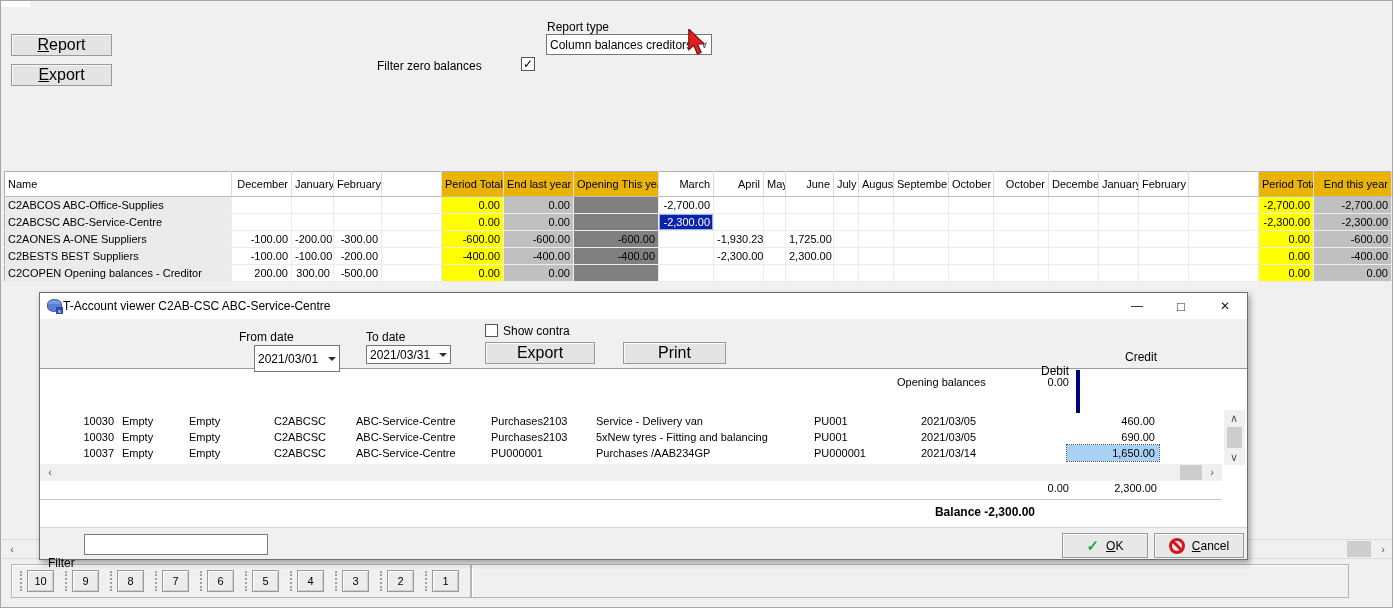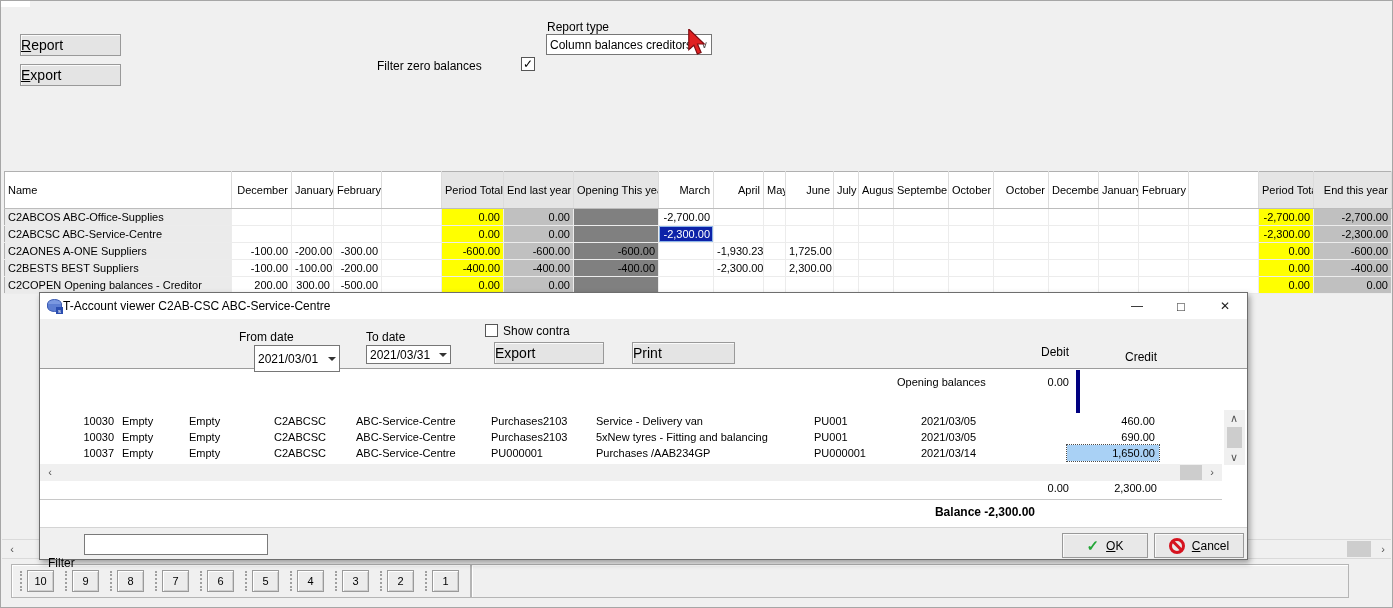--- a/index.html
+++ b/index.html
@@ -4,45 +4,45 @@
 <style>
   * { margin:0; padding:0; box-sizing:border-box; }
   html,body { background:#cfcfcf; }
   body { font-family:"Liberation Sans", sans-serif; }
   .stage { position:relative; width:1393px; height:608px; background:#f0f0f0;
            border:1px solid #a6a6a6; overflow:hidden; }
   .abs { position:absolute; }
   .lbl { font-size:12px; color:#000; white-space:nowrap; }
 
   
-  .btn { position:absolute; display:flex; align-items:center; justify-content:flex-start;
+  .btn { position:absolute; display:flex; align-items:center; justify-content:center;
          background:#e4e4e4; border:1px solid #999; box-shadow:inset 1px 1px 0 #fafafa;
-         font-size:14px; color:#000; cursor:default; white-space:nowrap;margin-left:9px; }
+         font-size:16px; color:#000; cursor:default; white-space:nowrap; }
   .btn u { text-decoration:underline; }
 
   
   .cb { position:absolute; width:14px; height:14px; background:#fff; border:1px solid #565656;
         display:flex; align-items:center; justify-content:center; font-size:12px; line-height:1; }
 
   
   .combo { position:absolute; background:#fff; border:1px solid #767676; display:flex;
            align-items:center; font-size:12px; padding:0 3px; justify-content:space-between; }
   .combo .tri { width:0; height:0; border:4px solid transparent; border-top-color:#333;
                 margin-top:4px; margin-left:4px; }
   .combo .chev { color:#555; font-size:10px; margin-left:4px; }
 
   
   .grid { position:absolute; left:3px; top:170px; }
   .grid table { border-collapse:collapse; table-layout:fixed; width:1387px; background:#fff;
                 border:1px solid #b0b0b0; }
-  .grid th { font-weight:normal; font-size:11px; height:25px; padding:12px 3px; background:#fff;
+  .grid th { font-weight:normal; font-size:11px; height:25px; padding:0 3px; background:#fff;
              border-right:1px solid #dcdcdc; border-bottom:1px solid #bcbcbc;
              text-align:right; white-space:nowrap; overflow:hidden; }
   .grid th.l { text-align:left; }
-  .grid th.hg { background:#e5e5e5; }
+  .grid th.hg { background:#eab308; }
   .grid td { font-size:11px; height:17px; padding:0 3px; text-align:right; white-space:nowrap;
              overflow:hidden; border-right:1px solid #ececec; border-bottom:1px solid #ececec; }
   .grid td.n { text-align:left; background:#ebebeb; }
   .grid td.y { background:#ffff00; }
   .grid td.s { background:#c0c0c0; }
   .grid td.d { background:#808080; }
   .grid td.sel { background:#0c22a8; color:#fff; box-shadow:inset 0 0 0 1px #8fb6e8; }
 
   
   .sbtrack { background:#f0f0f0; }
@@ -382,21 +382,21 @@
       </div>
       <span class="lbl" style="left:326px;top:11px;">To date</span>
       <div class="combo" style="left:326px;top:26px;width:85px;height:19px;">
         <span>2021/03/31</span>
           <span class="tri"></span>
       </div>
       <span class="cb" style="left:445px;top:5px;width:13px;height:13px;"></span>
       <span class="lbl" style="left:463px;top:5px;">Show contra</span>
       <button class="btn" style="left:445px;top:23px;width:110px;height:22px;">Export</button>
       <button class="btn" style="left:583px;top:23px;width:103px;height:22px;">Print</button>
-      <span class="lbl num" style="left:955px;top:26px;width:74px;text-align:right;">Debit</span>
+      <span class="lbl num" style="left:955px;top:45px;width:74px;text-align:right;">Debit</span>
       <span class="lbl num" style="left:1040px;top:31px;width:77px;text-align:right;">Credit</span>
     </div>
 
     <span class="abs" style="left:857px;top:83px;font-size:11px;">Opening balances</span>
     <span class="abs num" style="left:949px;top:83px;width:80px;font-size:11px;text-align:right;">0.00</span>
     <div class="tdivider"></div>
 
     <table class="mtable">
       <colgroup>
         <col style="width:76px">

